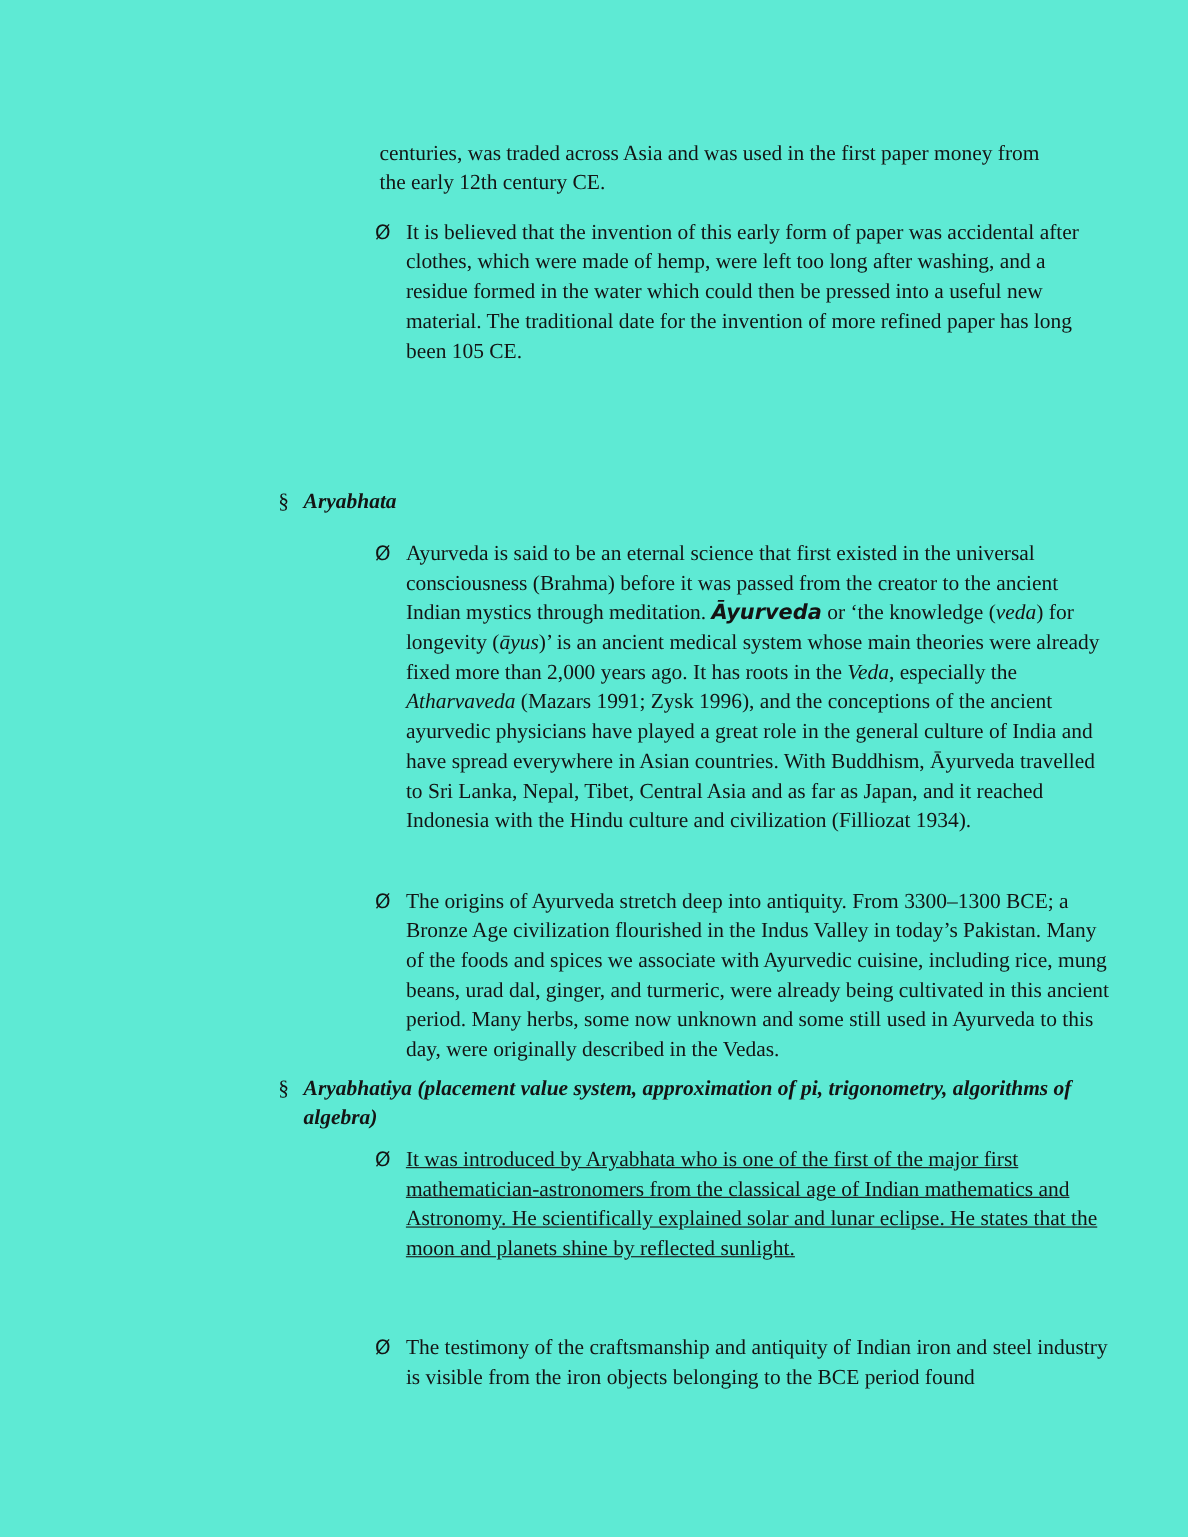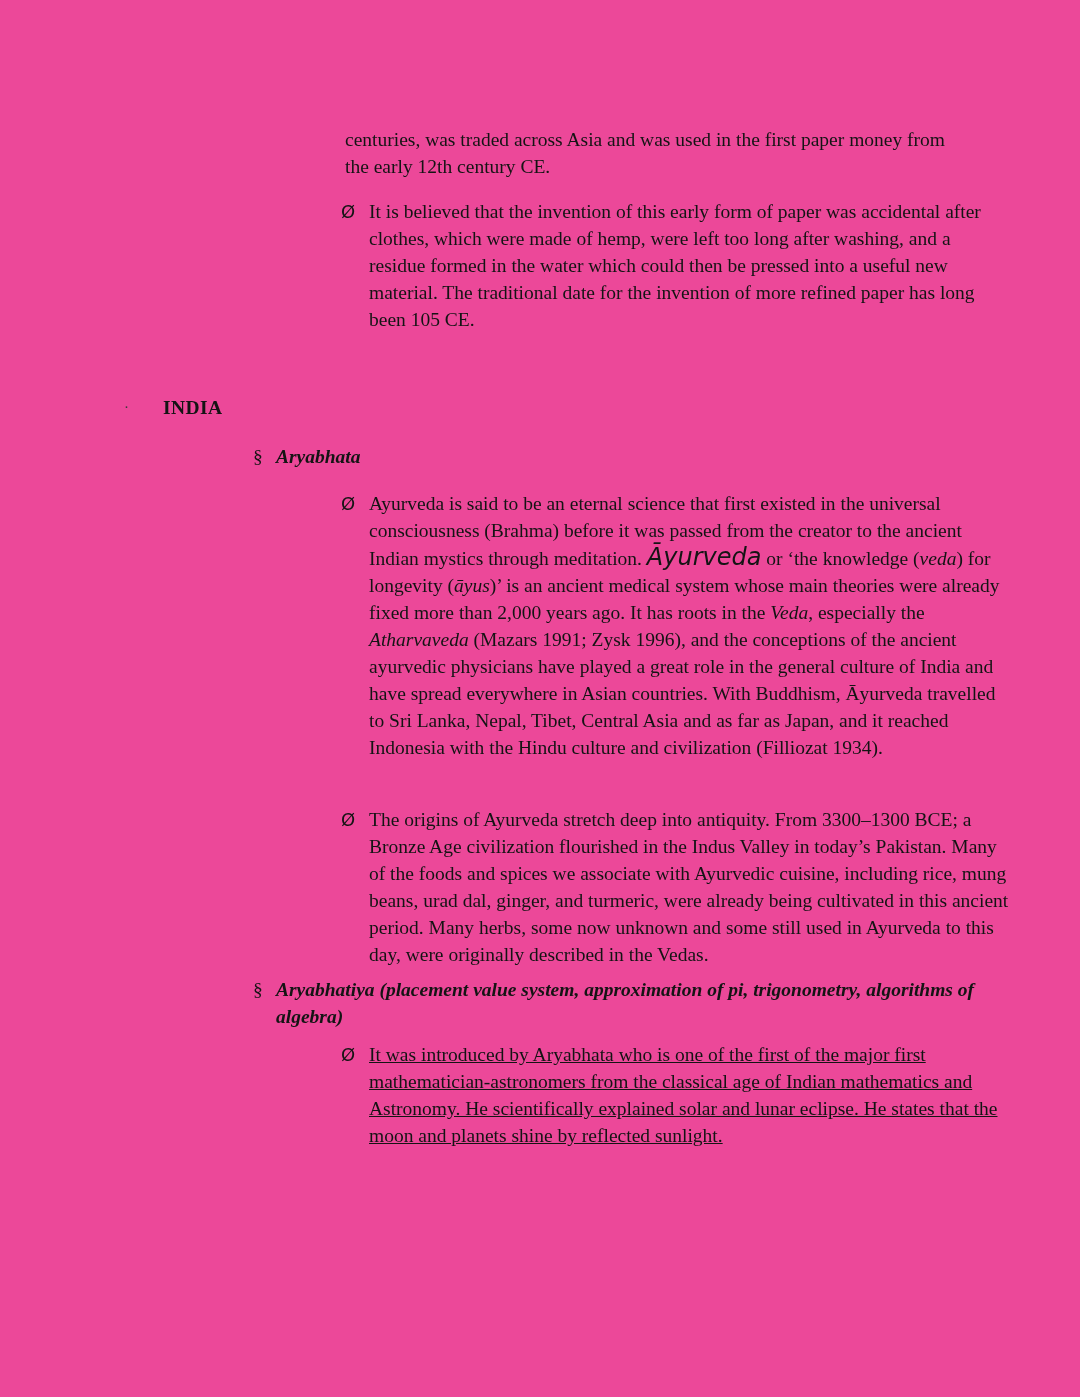--- a/index.html
+++ b/index.html
@@ -78,39 +78,36 @@
     font-weight: normal;
     color: #3a3a3a;
     font-size: 15px;
     vertical-align: 2px;
   }
 
   
   .i  { font-style: italic; }
   .bs {
     font-family: "DejaVu Sans", "Liberation Sans", sans-serif;
-    font-weight: normal;
+    font-weight: bold;
     font-style: italic;
-    font-size: 24px;
+    font-size: 19px;
   }
 </style>
 </head>
 <body>
 
-<div class="page" style="background: #ec4899; color: rgb(20, 20, 20);">
+<div class="page" style="background: #5eead4; color: rgb(20, 20, 20);">
 
   <div class="blk cont" style="top:126px;">centuries, was traded across Asia and was used in the first paper money from the early 12th century CE.</div>
 
   <div class="blk lvl3" style="top:198px;">
     <span class="mk">Ø</span><span>It is believed that the invention of this early form of paper was accidental after clothes, which were made of hemp, were left too long after washing, and a residue formed in the water which could then be pressed into a useful new material. The traditional date for the invention of more refined paper has long been 105 CE.</span>
   </div>
 
-  <div class="blk lvl1" style="top:394px;">
-    <span class="mk">·</span><span>INDIA</span>
-  </div>
 
   <div class="blk lvl2" style="top:443px;">
     <span class="mk">§</span><span>Aryabhata</span>
   </div>
 
   <div class="blk lvl3" style="top:490px;">
     <span class="mk">Ø</span><span>Ayurveda is said to be an eternal science that first existed in the universal consciousness (Brahma) before it was passed from the creator to the ancient Indian mystics through meditation. </span><span class="bs">Āyurveda</span><span> or ‘the knowledge (</span><span class="i">veda</span><span>) for longevity (</span><span class="i">āyus</span><span>)’ is an ancient medical system whose main theories were already fixed more than 2,000 years ago. It has roots in the </span><span class="i">Veda</span><span>, especially the </span><span class="i">Atharvaveda</span><span> (Mazars 1991; Zysk 1996), and the conceptions of the ancient ayurvedic physicians have played a great role in the general culture of India and have spread everywhere in Asian countries. With Buddhism, Āyurveda travelled to Sri Lanka, Nepal, Tibet, Central Asia and as far as Japan, and it reached Indonesia with the Hindu culture and civilization (Filliozat 1934).</span>
   </div>
 
   <div class="blk lvl3" style="top:806px;">
@@ -119,14 +116,17 @@
 
   <div class="blk lvl2" style="top:976px;">
     <span class="mk">§</span><span>Aryabhatiya (placement value system, approximation of pi, trigonometry, algorithms of algebra)</span>
   </div>
 
   <div class="blk lvl3" style="top:1041px;text-decoration:underline;">
     <span class="mk">Ø</span><span>It was introduced by Aryabhata who is one of the first of the major first mathematician-astronomers from the classical age of Indian mathematics and Astronomy. He scientifically explained solar and lunar eclipse. He states that the moon and planets shine by reflected sunlight.</span>
   </div>
 
 
+  <div class="blk lvl3" style="top:1212px;">
+    <span class="mk">Ø</span><span>The testimony of the craftsmanship and antiquity of Indian iron and steel industry is visible from the iron objects belonging to the BCE period found</span>
+  </div>
 
 </div>
 
 </body></html>

